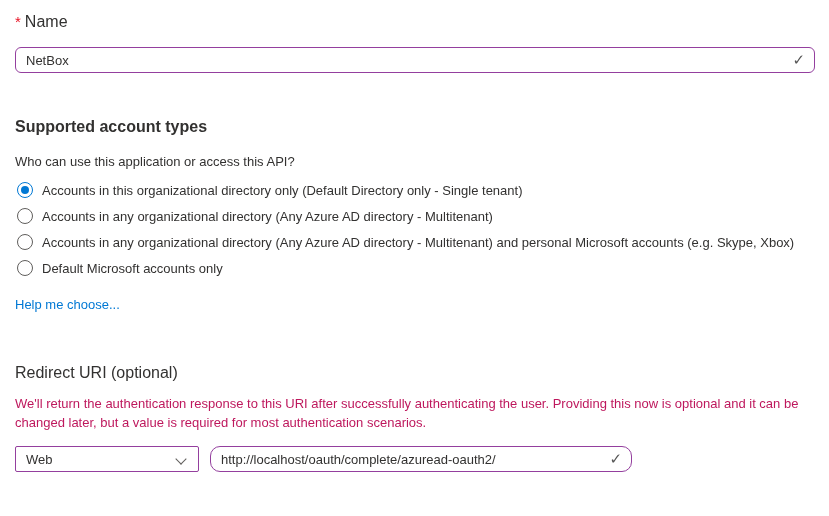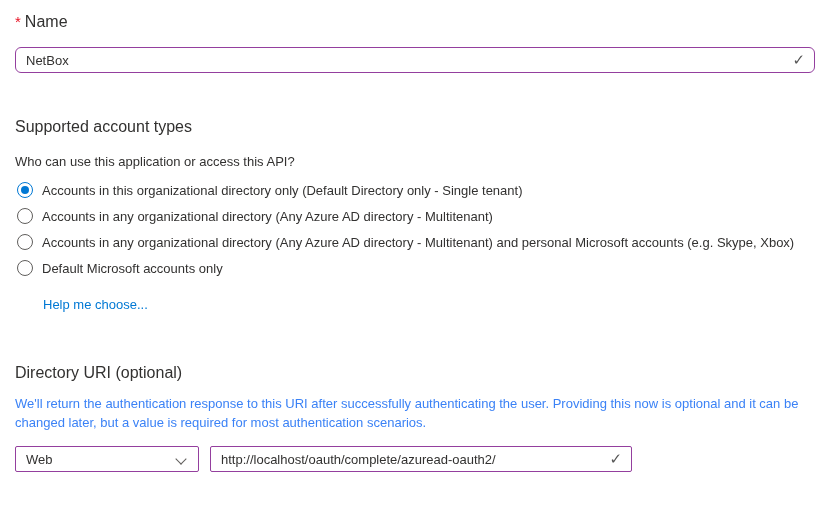--- a/index.html
+++ b/index.html
@@ -18,21 +18,21 @@
     line-height: 20px; margin: 0;
   }
   .required-star { color: #e81123; margin-right: 4px; font-size: 15px; }
 
   .desc {
     font-size: 13px; line-height: 15px; margin: 11px 0 0 0;
     color: #323130; max-width: 805px;
   }
   .para {
     font-size: 13px; line-height: 19px; margin: 11px 0 0 0;
-    color: #3b82f6; max-width: 803px;
+    color: #be185d; max-width: 803px;
   }
 
   
   .input-wrap {
     position: relative; margin-top: 15px;
     width: 800px; height: 26px;
     border: 1px solid #943f9e; border-radius: 6px;
     background: #fff;
     display: flex; align-items: center;
   }
@@ -42,21 +42,21 @@
     font-size: 13px; color: #323130;
     width: 100%; height: 100%; padding: 0 28px 0 10px;
   }
   .check-glyph {
     position: absolute; right: 9px; top: 50%;
     transform: translateY(-52%);
     color: #555555; font-size: 15px; line-height: 1;
     pointer-events: none;
   }
 
-  .heading-gap-1 { margin-top: 44px; }
+  .heading-gap-1 { margin-top: 44px; font-weight: bold; }
   .question { font-size: 13px; line-height: 15px; margin: 17px 0 7px 0; }
 
   .radio-list { margin-top: 8px; }
   .radio-row {
     display: flex; align-items: center; height: 26px;
     cursor: pointer; white-space: nowrap;
   }
   .radio {
     width: 16px; height: 16px; border-radius: 50%;
     border: 1px solid #605e5c; background: #fff;
@@ -66,21 +66,21 @@
   .radio.selected { border-color: #0078d4; }
   .radio.selected::after {
     content: ""; width: 8px; height: 8px; border-radius: 50%;
     background: #0078d4;
   }
   .radio-label { font-size: 13px; margin-left: 9px; color: #323130; }
 
   .help-link {
     display: inline-block; margin-top: 16px;
     font-size: 13px; line-height: 15px;
-    color: #0078d4; text-decoration: none; cursor: pointer; margin-left: 28px;
+    color: #0078d4; text-decoration: none; cursor: pointer;
   }
 
   .heading-gap-2 { margin-top: 50px; }
 
   .uri-row { display: flex; gap: 11px; margin-top: 14px; }
   .platform-select {
     position: relative; width: 184px; height: 26px;
     border: 1px solid #943f9e; border-radius: 2px;
     background: #fff; display: flex; align-items: center;
     padding: 0 30px 0 10px; cursor: pointer;
@@ -88,21 +88,21 @@
   .platform-select .select-value { font-size: 13px; color: #323130; }
   .chevron {
     position: absolute; right: 13px; top: 8px;
     width: 8px; height: 8px;
     border-right: 1.4px solid #605e5c; border-bottom: 1.4px solid #605e5c;
     transform: rotate(45deg);
     pointer-events: none;
   }
   .uri-input-wrap {
     position: relative; width: 422px; height: 26px;
-    border: 1px solid #943f9e; border-radius: 2px;
+    border: 1px solid #943f9e; border-radius: 10px;
     background: #fff; display: flex; align-items: center; justify-content: flex-end;
   }
   .uri-input-wrap input {
     border: none; outline: none; background: transparent;
     font-family: "Liberation Sans", sans-serif;
     font-size: 13px; color: #323130;
     width: 100%; height: 100%; padding: 0 26px 0 10px;
   }
 </style>
 </head>
@@ -139,21 +139,21 @@
     </label>
     <label class="radio-row">
       <span class="radio"></span>
       <span class="radio-label">Default Microsoft accounts only</span>
     </label>
   </div>
 
   <a class="help-link">Help me choose...</a>
 
   
-  <h2 class="section-heading heading-gap-2">Directory URI (optional)</h2>
+  <h2 class="section-heading heading-gap-2">Redirect URI (optional)</h2>
 
   <p class="para">We'll return the authentication response to this URI after successfully authenticating the user. Providing this now is optional and it can be changed later, but a value is required for most authentication scenarios.</p>
 
   <div class="uri-row">
     <div class="platform-select">
       <span class="select-value">Web</span>
       <span class="chevron"></span>
     </div>
     <div class="uri-input-wrap">
       <input type="text" value="http://localhost/oauth/complete/azuread-oauth2/" style="">

